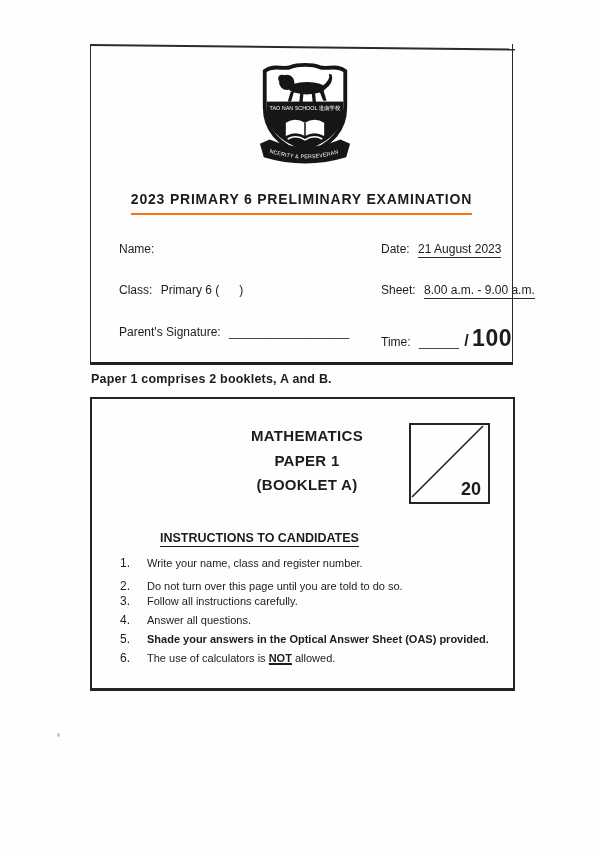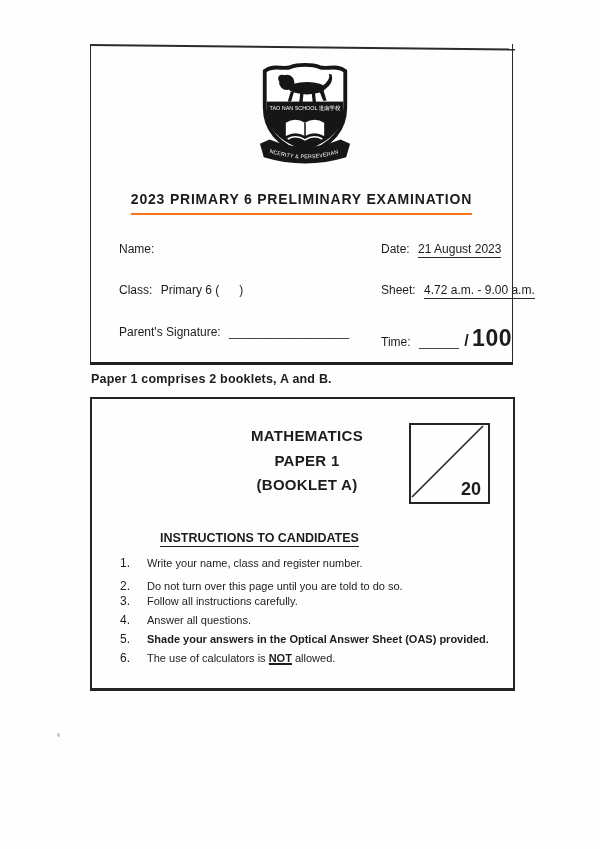--- a/index.html
+++ b/index.html
@@ -109,21 +109,21 @@
         <span class="lbl">Date:</span>
         <span class="ul">21 August 2023</span>
       </span>
     </div>
 
     <div class="row row2">
       <span class="lbl">Class:</span>
       <span>Primary 6 (&nbsp;&nbsp;&nbsp;&nbsp;&nbsp;&nbsp;)</span>
       <span class="rcol">
         <span class="lbl">Sheet:</span>
-        <span class="ul">4.72 a.m. - 9.00 a.m.</span>
+        <span class="ul">8.00 a.m. - 9.00 a.m.</span>
       </span>
     </div>
 
     <div class="row row3">
       <span class="lbl">Parent's Signature:</span>
       <span class="sig-line">__________________</span>
       <span class="rcol">
         <span class="lbl">Time:</span>
         <span>______</span>
         <span class="marks-slash">/</span>

